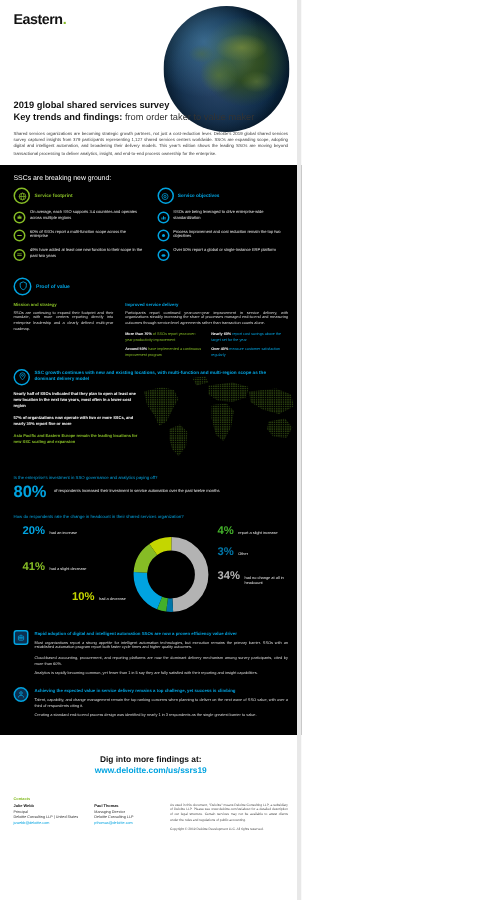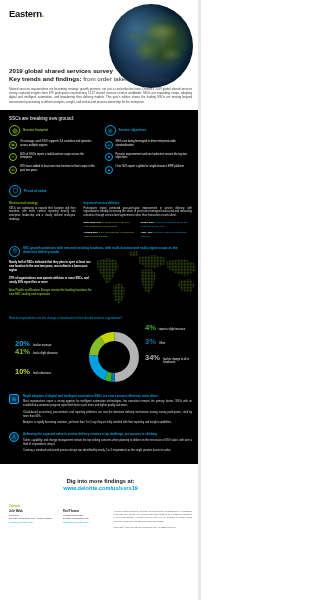--- a/index.html
+++ b/index.html
@@ -323,42 +323,49 @@
         </div>
         <div class="map-title">SSC growth continues with new and existing locations, with multi-function and multi-region scope as the dominant delivery model</div>
       </div>
       <div class="map-points">
         <div class="map-pt">Nearly half of SSOs indicated that they plan to open at least one new location in the next two years, most often in a lower-cost region</div>
         <div class="map-pt">57% of organizations now operate with two or more SSCs, and nearly 30% report five or more</div>
         <div class="map-pt green">Asia Pacific and Eastern Europe remain the leading locations for new SSC scaling and expansion</div>
       </div>
     </div>
 
+    <div class="eighty-wrap">
+      <div class="lead-q">Is the enterprise's investment in SSO governance and analytics paying off?</div>
+      <div class="eighty-row">
+        <div class="eighty-num">80%</div>
+        <div class="eighty-txt">of respondents increased their investment in service automation over the past twelve months</div>
+      </div>
+    </div>
 
     <div class="donut-sec">
       <div class="donut-q">How do respondents rate the change in headcount in their shared services organization?</div>
       <div class="donut-area">
         <svg class="donut" viewBox="0 0 42 42">
           <circle cx="21" cy="21" r="15.9" fill="none" stroke="#b3b3b3" stroke-width="7" stroke-dasharray="49 51" stroke-dashoffset="25"></circle>
           <circle cx="21" cy="21" r="15.9" fill="none" stroke="#0076a8" stroke-width="7" stroke-dasharray="3 97" stroke-dashoffset="-24"></circle>
           <circle cx="21" cy="21" r="15.9" fill="none" stroke="#43b02a" stroke-width="7" stroke-dasharray="4 96" stroke-dashoffset="-27"></circle>
           <circle cx="21" cy="21" r="15.9" fill="none" stroke="#00a3e0" stroke-width="7" stroke-dasharray="20 80" stroke-dashoffset="-31"></circle>
           <circle cx="21" cy="21" r="15.9" fill="none" stroke="#86bc25" stroke-width="7" stroke-dasharray="14 86" stroke-dashoffset="-51"></circle>
           <circle cx="21" cy="21" r="15.9" fill="none" stroke="#c4d600" stroke-width="7" stroke-dasharray="10 90" stroke-dashoffset="-65"></circle>
         </svg>
 
-        <div class="leg leg-l" style="top:16px;">
+        <div class="leg leg-l" style="top:0;">
           <span class="pct" style="color:#00a3e0;">20%</span>
           <span class="lbl">had an increase</span>
         </div>
         <div class="leg leg-l" style="top:24px;">
           <span class="pct" style="color:#86bc25;">41%</span>
           <span class="lbl">had a slight decrease</span>
         </div>
-        <div class="leg leg-l" style="top:44px;">
+        <div class="leg leg-l" style="top:44px;margin-left:33px;">
           <span class="pct" style="color:#c4d600;">10%</span>
           <span class="lbl">had a decrease</span>
         </div>
 
         <div class="leg leg-r" style="top:0px;">
           <span class="pct" style="color:#43b02a;">4%</span>
           <span class="lbl">report a slight increase</span>
         </div>
         <div class="leg leg-r" style="top:14px;">
           <span class="pct" style="color:#0076a8;">3%</span>

